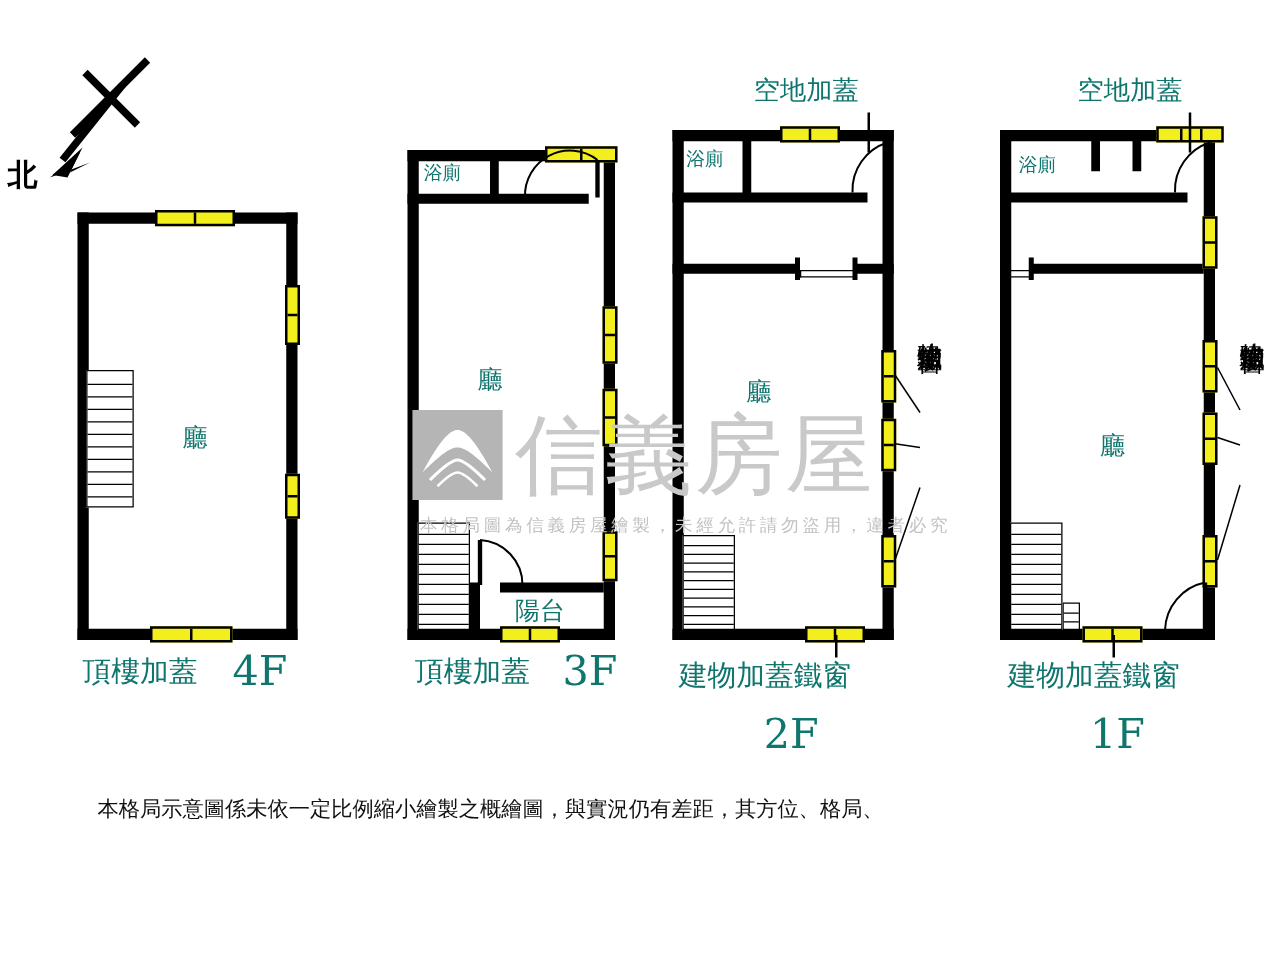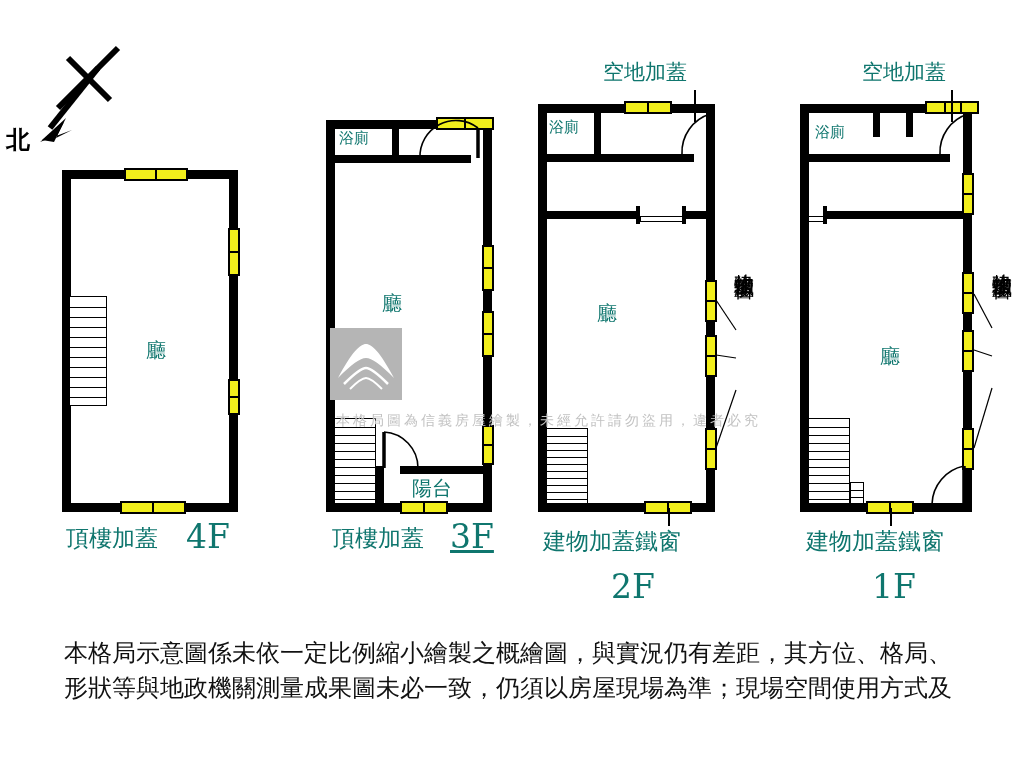--- a/index.html
+++ b/index.html
@@ -118,24 +118,24 @@
   .lbl-north {
     position: absolute;
     font-size: 24px;
     font-weight: bold;
     font-family: "DejaVu Sans", "Liberation Sans", sans-serif;
   }
 
   
   .disclaimer {
     position: absolute;
-    left: 64px;
+    left: 78px;
     top: 636px;
     width: 880px;
-    font-size: 24px;
+    font-size: 17px;
     line-height: 1.45;
     letter-spacing: 0px;
     color: #111111;
     font-family: "DejaVu Serif", "Liberation Serif", serif;
   }
   .disclaimer div { white-space: nowrap; }
 
   
   .watermark {
     position: absolute;
@@ -259,21 +259,21 @@
     <div class="stair-step" style="top:64px;"></div>
     <div class="stair-step" style="top:72px;"></div>
     <div class="stair-step" style="top:80px;"></div>
   </div>
 
   <div class="lbl lbl-small" style="left:339px; top:131px;">浴廁</div>
   <div class="lbl lbl-room" style="left:382px; top:293px;">廳</div>
   <div class="lbl lbl-room" style="left:412px; top:478px;">陽台</div>
 
   <div class="lbl lbl-floorname" style="left:332px; top:527px;">頂樓加蓋</div>
-  <div class="lbl lbl-floornum" style="left:450px; top:520px;text-decoration:underline;">3F</div>
+  <div class="lbl lbl-floornum" style="left:450px; top:520px;">3F</div>
 </div>
 
 <div>
 
   <div class="wall" style="left:538px; top:104px; width:177px; height:9px;"></div>
   <div class="wall" style="left:538px; top:104px; width:9px; height:408px;"></div>
   <div class="wall" style="left:706px; top:104px; width:9px; height:408px;"></div>
   <div class="wall" style="left:538px; top:503px; width:177px; height:9px;"></div>
 
   <div class="wall" style="left:538px; top:154px; width:156px; height:8px;"></div>
@@ -403,19 +403,19 @@
 
 <div class="watermark">
   <div class="wm-logo">
     <svg width="72" height="72" viewBox="0 0 72 72">
       <rect x="0" y="0" width="72" height="72" fill="#b5b5b5"></rect>
       <path d="M 8 50 C 22 24 30 16 36 16 C 42 16 50 24 64 50 C 50 36 42 30 36 30 C 30 30 22 36 8 50 Z" fill="#ffffff"></path>
       <path d="M 14 56 C 26 44 32 40 36 40 C 40 40 46 44 58 56" fill="none" stroke="#ffffff" stroke-width="2.5"></path>
       <path d="M 20 61 C 28 53 33 50 36 50 C 39 50 44 53 52 61" fill="none" stroke="#ffffff" stroke-width="2"></path>
     </svg>
   </div>
+  <div class="wm-text">信義房屋</div>
 </div>
 <div class="wm-sub">本格局圖為信義房屋繪製，未經允許請勿盜用，違者必究</div>
 
 <div class="disclaimer">
   <div>本格局示意圖係未依一定比例縮小繪製之概繪圖，與實況仍有差距，其方位、格局、</div>
-  <div>形狀等與地政機關測量成果圖未必一致，仍須以房屋現場為準；現場空間使用方式及</div>
 </div>
 
 </body></html>

